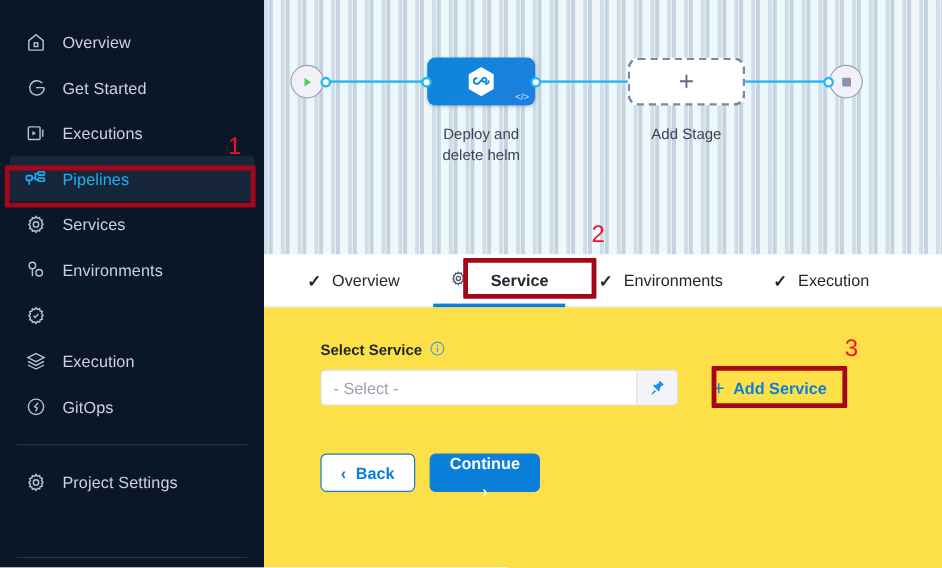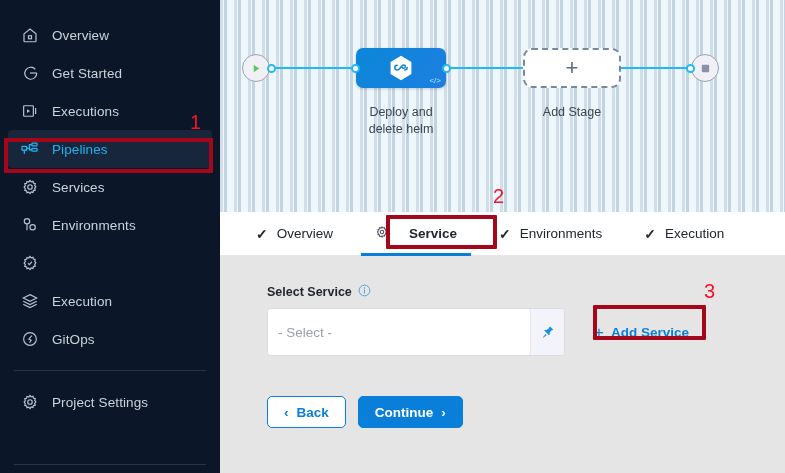--- a/index.html
+++ b/index.html
@@ -108,29 +108,29 @@
   }
   .tab .chk { font-size: 14px; color: #21272e; font-weight: 700; }
   .tab.active { font-weight: 700; gap: 20px; }
   .tab.active::after {
     content: ""; position: absolute; left: -8px; right: -8px; bottom: -1px;
     height: 3px; background: #0a7fd9;
   }
   .tab-spacer { width: 30px; }
 
   
-  .formarea { flex: 1 1 auto; background: #e5e5e5; padding: 28px 0 0 47px; position: relative; }
+  .formarea { flex: 1 1 auto; background: #fde047; padding: 28px 0 0 47px; position: relative; }
   .field-label {
     font-size: 12.5px; font-weight: 700; color: #22272e;
     display: flex; align-items: center; gap: 6px; margin-bottom: 8px;
   }
   .info-ico { color: #4a9fe0; font-size: 12px; }
   .row { display: flex; align-items: center; gap: 0; }
   .select-wrap {
-    display: flex; width: 298px; height: 48px;
+    display: flex; width: 298px; height: 30px;
     border: 1px solid #d9dae5; border-radius: 4px; overflow: hidden; background: #fff;
   }
   .select-box {
     flex: 1 1 auto; display: flex; align-items: center; padding: 0 10px;
     font-size: 13.5px; color: #9aa0ad; background: #fff; cursor: pointer;
   }
   .pin-btn {
     width: 34px; background: #f3f3fa; border-left: 1px solid #e4e5ee;
     display: flex; align-items: center; justify-content: center; cursor: pointer;
   }
@@ -139,21 +139,21 @@
     margin-left: 29px; color: #0a7fd9; font-weight: 700; font-size: 13.5px; cursor: pointer;
   }
   .add-service .plus { font-size: 17px; font-weight: 400; line-height: 1; }
 
   .btnrow { display: flex; gap: 12px; margin-top: 40px; }
   .btn {
     height: 32px; border-radius: 5px; display: flex; align-items: center;
     gap: 8px; padding: 0 16px; font-size: 13.5px; font-weight: 700; cursor: pointer;
   }
   .btn-back { background: #fff; border: 1px solid #0a7fd9; color: #0a7fd9; }
-  .btn-continue { background: #0a7fd9; border: 1px solid #0a7fd9; color: #fff; }
+  .btn-continue { background: #0a7fd9; border: 1px solid #0a7fd9; color: #fff; flex-direction: column; }
 
   
   .anno-box {
     position: absolute; border: 4px solid #a5071a; border-radius: 1px;
     pointer-events: none; z-index: 20;
   }
   .anno-num {
     position: absolute; color: #f5102b; font-size: 20px; font-weight: 400;
     font-family: "Liberation Sans", sans-serif; z-index: 21; line-height: 1;
   }

